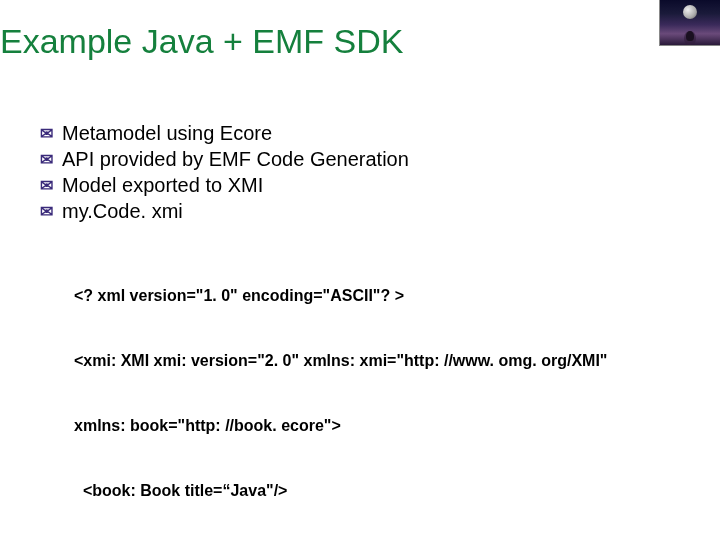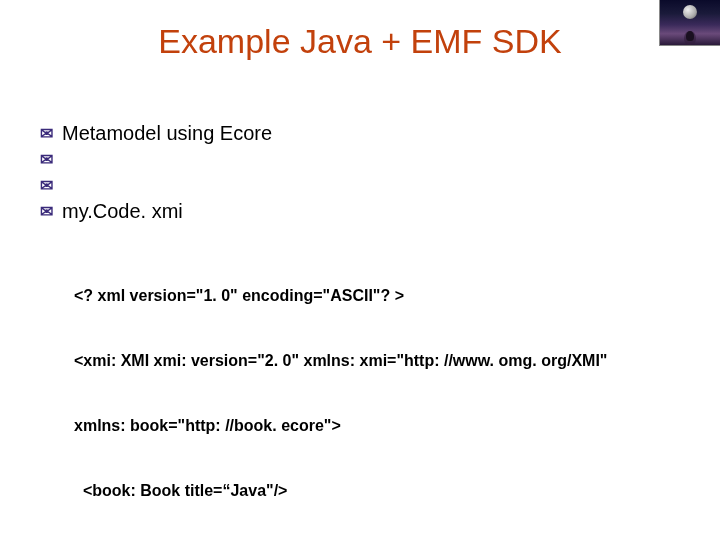--- a/index.html
+++ b/index.html
@@ -42,23 +42,23 @@
     height: 10px;
     background: #1a1020;
     border-radius: 50% 50% 40% 40%;
     box-shadow: 0 2px 0 2px rgba(50,30,60,0.6);
   }
   .title {
     position: absolute;
     top: 22px;
     left: 0;
     width: 100%;
-    text-align: center;
+    text-align: left;
     font-size: 34px;
-    color: #c2410c;
+    color: #15803d;
     font-weight: 400;
   }
   .content {
     position: absolute;
     top: 120px;
     left: 40px;
     right: 40px;
   }
   .bullets {
     margin: 0 0 18px 0;
@@ -101,23 +101,25 @@
 
 <div class="content">
 
   <ul class="bullets">
     <li>
       <span class="bullet-icon">✉</span>
       <span>Metamodel using Ecore</span>
     </li>
     <li>
       <span class="bullet-icon">✉</span>
+      <span>API provided by EMF Code Generation</span>
     </li>
     <li>
       <span class="bullet-icon">✉</span>
+      <span>Model exported to XMI</span>
     </li>
     <li>
       <span class="bullet-icon">✉</span>
       <span>my.Code. xmi</span>
     </li>
   </ul>
 
   <div class="xml-block">
     <div>&lt;? xml version="1. 0" encoding="ASCII"? &gt;</div>
     <div>&lt;xmi: XMI xmi: version="2. 0" xmlns: xmi="http: //www. omg. org/XMI"</div>

